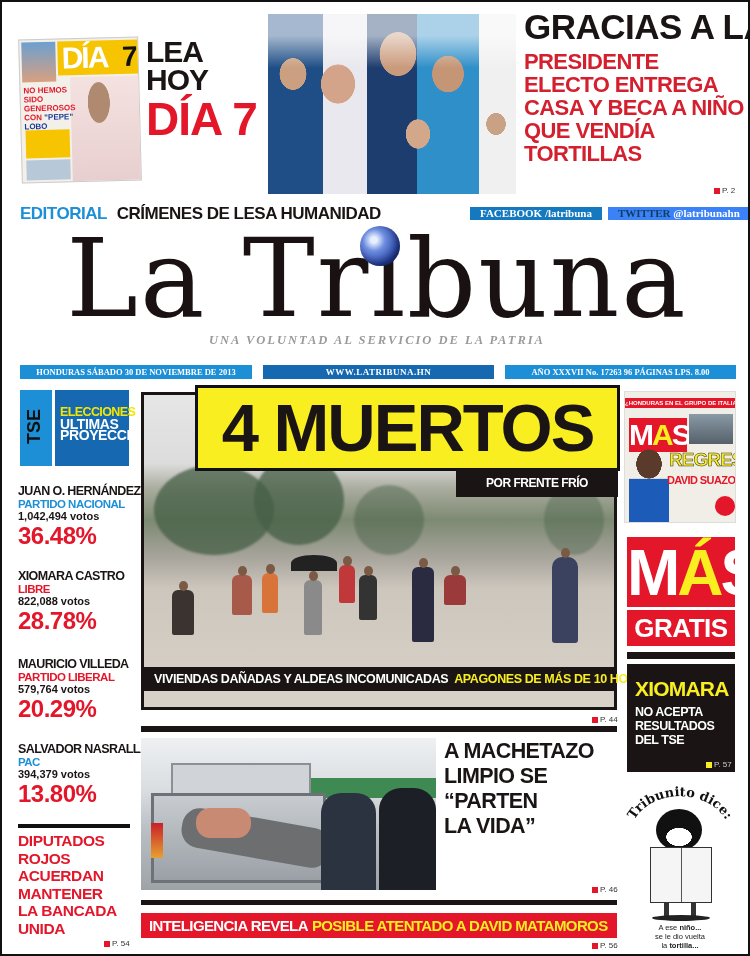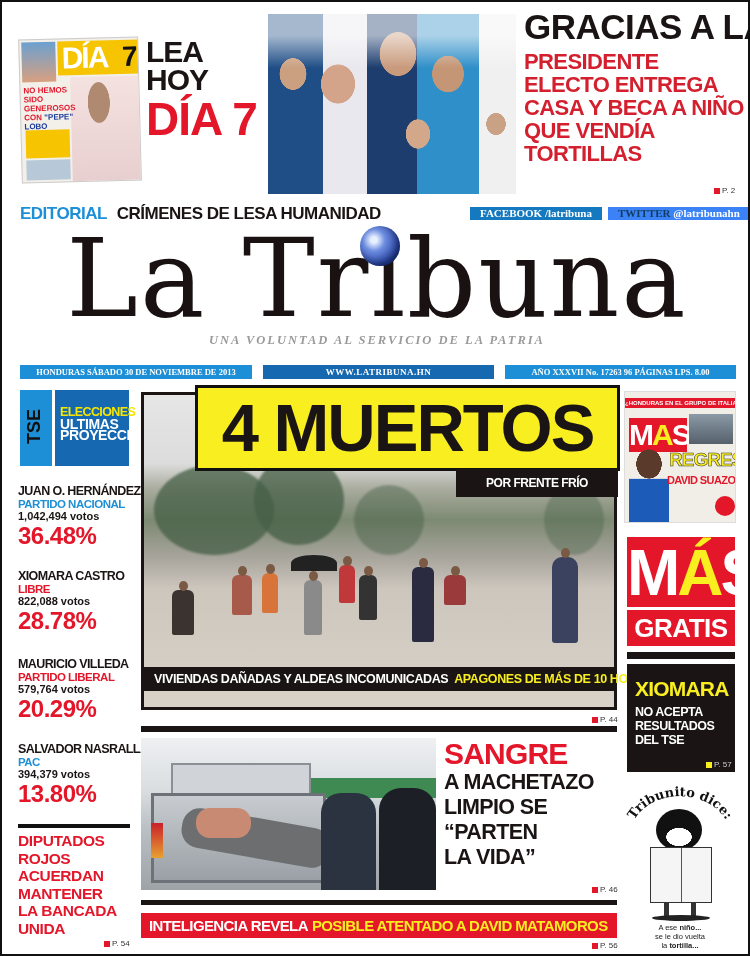--- a/index.html
+++ b/index.html
@@ -281,21 +281,20 @@
     <div class="bus"></div>
     <div class="truck-cab"></div>
     <div class="truck-bed"></div>
     <div class="taillight"></div>
     <div class="victim"></div>
     <div class="victim-skin"></div>
     <div class="cop"></div>
     <div class="cop2"></div>
   </div>
   <div class="abs sangre-head">
-    <div class="r">SANGRE</div>
     <div class="k">A MACHETAZO</div>
     <div class="k">LIMPIO SE</div>
     <div class="k">“PARTEN</div>
     <div class="k">LA VIDA”</div>
   </div>
   <div class="abs pref sangre-pref">
     <span class="sq"></span>
     <span>P. 46</span>
   </div>
 

